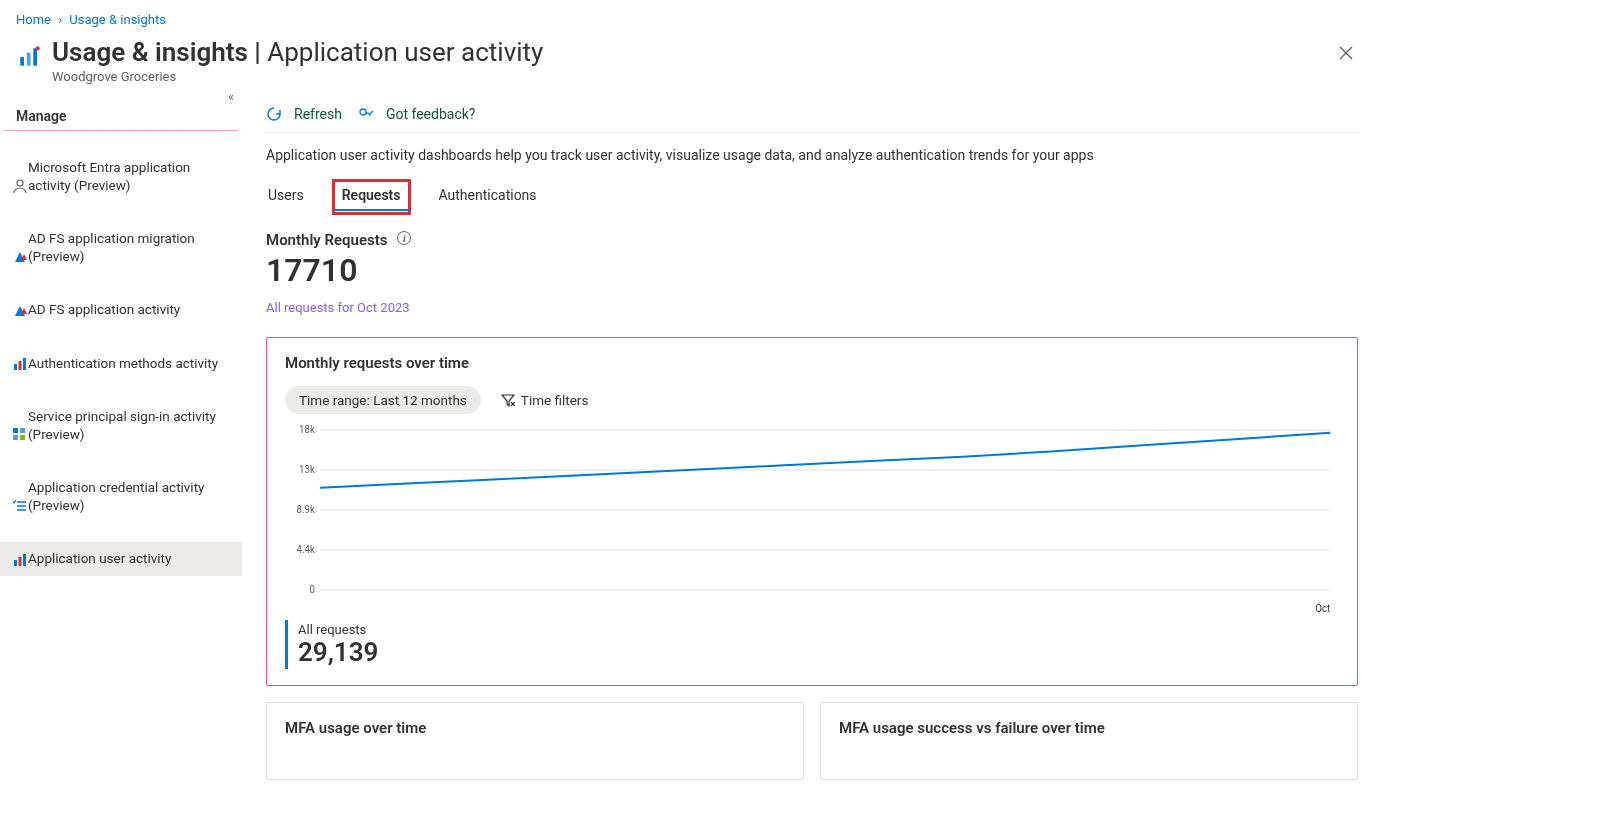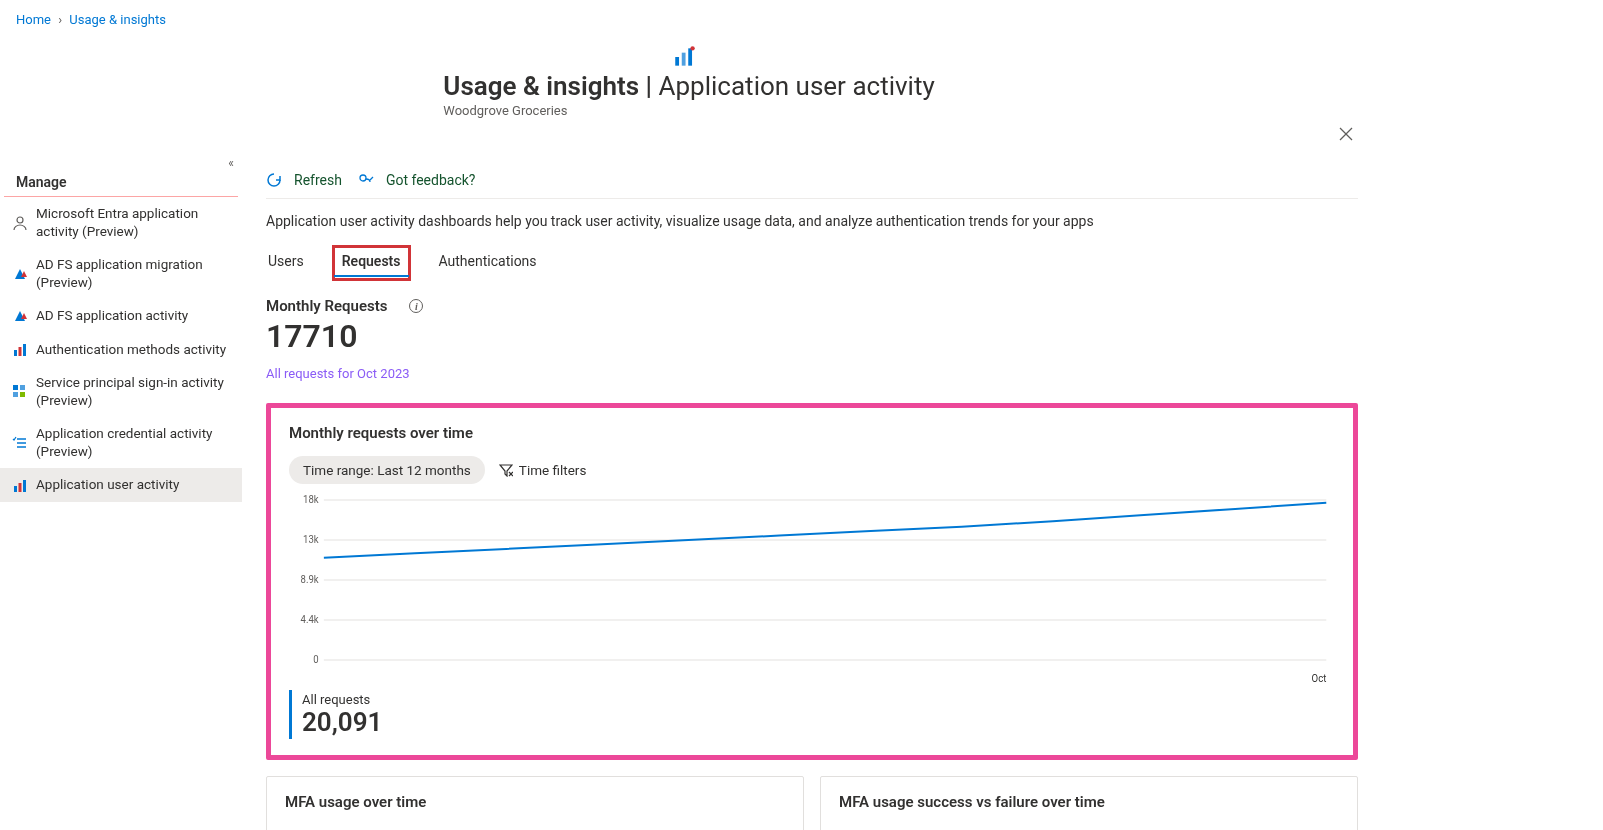--- a/index.html
+++ b/index.html
@@ -14,21 +14,21 @@
   
   .breadcrumb {
     padding: 12px 16px 6px 16px;
     font-size: 13px;
   }
   .breadcrumb a { color: #0078d4; text-decoration: none; cursor: pointer; }
   .breadcrumb .sep { color: #605e5c; margin: 0 4px; }
 
   
   .header {
-    display: flex; align-items: center; padding: 4px 12px 10px 16px; flex-direction: column;
+    display: flex; align-items: flex-start; padding: 4px 12px 10px 16px;
   }
   .header-icon {
     width: 28px; height: 28px; margin-right: 8px; margin-top: 6px;
     display: inline-flex; align-items: center; justify-content: center;
   }
   .header-title { font-size: 26px; font-weight: 600; color: #323130; }
   .header-title .light { font-weight: 400; }
   .header-sub { font-size: 13px; color: #605e5c; margin-top: 2px; }
   .close-btn {
     margin-left: auto; width: 32px; height: 32px;
@@ -44,22 +44,22 @@
   }
   .collapse-chevron {
     position: absolute; right: 8px; top: -4px; color: #605e5c; cursor: pointer;
     font-size: 12px;
   }
   .sidebar-header {
     font-weight: 600; font-size: 14px; padding: 14px 12px 6px 12px;
     border-bottom: 1px solid #fca5a5; margin: 0 4px;
   }
   .sidebar-item {
-    display: flex; align-items: center; padding: 8px 10px 8px 12px;
-    cursor: pointer; gap: 8px; line-height: 1.3;
+    display: flex; align-items: flex-end; padding: 8px 10px 8px 12px;
+    cursor: pointer; gap: 0; line-height: 1.3; margin-top: 20px;
   }
   .sidebar-item.active { background: #edebe9; }
   .sidebar-item .icon { width: 16px; height: 16px; flex-shrink: 0; margin-top: 1px; }
   .sidebar-item .label { flex: 1; font-size: 13.5px; }
 
   
   .main { flex: 1; padding: 0 16px 0 24px; min-width: 0; }
   .toolbar {
     display: flex; align-items: center; gap: 16px;
     padding: 12px 0 10px 0; border-bottom: 1px solid #edebe9;
@@ -77,38 +77,38 @@
   .tab { padding: 6px 2px 10px 2px; cursor: pointer; font-size: 14px; color: #323130; position: relative; }
   .tab.active { font-weight: 600; }
   .tab.active::after {
     content: ""; position: absolute; left: 0; right: 0; bottom: 2px;
     height: 2.5px; background: #0078d4;
   }
   .tab.highlighted { outline: 3px solid #d13438; outline-offset: -1px; padding-left:8px; padding-right:8px;}
 
   
   .kpi-block { padding: 14px 0 8px 0; }
-  .kpi-title { font-weight: 600; font-size: 15px; display: inline-flex; align-items: center; gap: 22px; }
+  .kpi-title { font-weight: 600; font-size: 15px; display: inline-flex; align-items: flex-start; gap: 10px; }
   .info-icon {
     width: 14px; height: 14px; border: 1px solid #605e5c; border-radius: 50%;
     display: inline-flex; align-items: center; justify-content: center;
     font-size: 10px; color: #605e5c; font-style: italic; font-family: serif;
   }
   .kpi-value { font-size: 32px; font-weight: 600; margin-top: 2px; }
   .kpi-sub { font-size: 13px; color: #8b5cf6; margin-top: 11px; }
 
   
   .card {
-    border: 5px solid #ec4899; border-radius: 2px;
+    border: 1px solid #ec4899; border-radius: 2px;
     padding: 16px 18px; margin-top: 14px; background: #fff;
   }
   .card-title { font-weight: 600; font-size: 15px; margin-bottom: 14px; }
 
   
-  .filter-row { display: flex; align-items: center; gap: 14px; margin-bottom: 6px; }
+  .filter-row { display: flex; align-items: center; gap: 20px; margin-bottom: 6px; }
   .pill {
     background: #edebe9; border-radius: 16px; padding: 6px 14px;
     font-size: 13.5px; cursor: pointer; display: inline-flex; align-items:center;
   }
   .reset-btn {
     display: inline-flex; align-items: center; gap: 6px; cursor: pointer;
     font-size: 13.5px; color: #323130;
   }
   .reset-btn .ricon { width: 14px; height: 14px; display:inline-flex; }
 
@@ -302,21 +302,21 @@
               <text class="ytick" x="34" y="53" text-anchor="end">13k</text>
               <line class="grid" x1="40" y1="10" x2="1190" y2="10"></line>
               <text class="ytick" x="34" y="13" text-anchor="end">18k</text>
               <path class="series" d="M40.0 67.8 L144.5 63.3 L249.1 58.9 L353.6 54.4 L458.2 50.0 L562.7 45.6 L667.3 41.1 L771.8 36.7 L876.4 31.3 L980.9 25.1 L1085.5 18.9 L1190.0 12.7 "></path>
               <text class="xlabel" x="1190" y="192" text-anchor="end">Oct</text>
             </svg>
         </div>
 
         <div class="chart-summary">
           <div class="slabel">All requests</div>
-          <div class="svalue">20,091</div>
+          <div class="svalue">29,139</div>
         </div>
       </div>
 
       <div class="card-row">
         <div class="card-half">
           <div class="card-title">MFA usage over time</div>
         </div>
         <div class="card-half">
           <div class="card-title">MFA usage success vs failure over time</div>
         </div>

